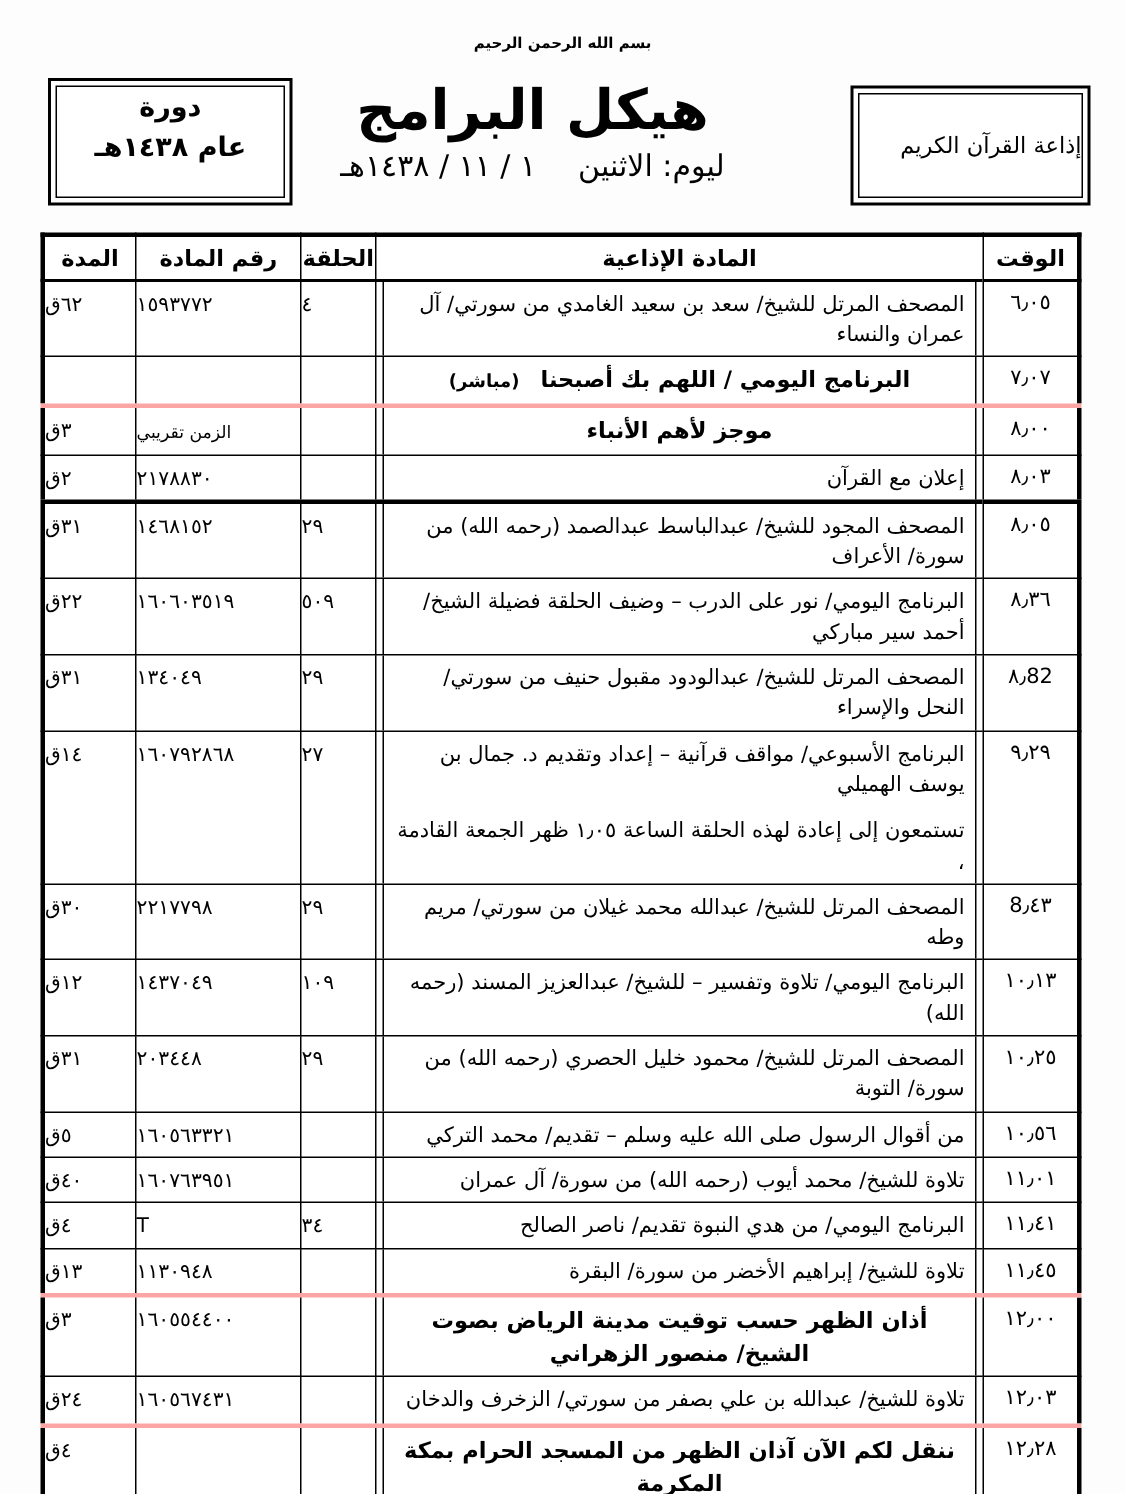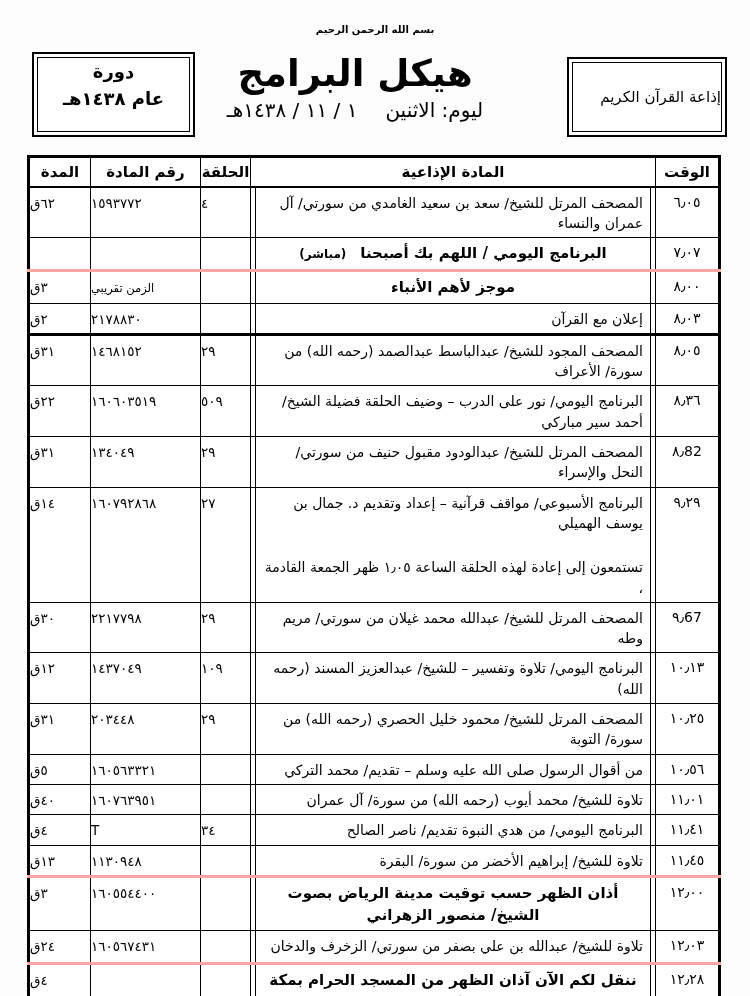--- a/index.html
+++ b/index.html
@@ -59,21 +59,21 @@
     content: ""; position: absolute; top: 0; bottom: 0; right: 4px;
     border-right: 1px solid #000;
   }
   td.material::after {
     content: ""; position: absolute; top: 0; bottom: 0; left: 4px;
     border-left: 1px solid #000;
   }
   td.episode, td.number, td.duration { text-align: left; padding-top: 7px; font-size: 13.5px; }
   tr.em td.material { text-align: center; font-weight: bold; font-size: 15px; }
   .suffix { font-size: 12px; margin-right: 14px; }
-  .line2 { margin-top: 24px; }
+  .line2 { margin-top: 11px; }
   td.number.approx { font-size: 11.5px; padding-top: 9px; }
   tr.tt > td { border-top: 3px solid #fca5a5; }
   tr.tb > td { border-bottom: 3px solid #000; }
 </style>
 </head>
 <body>
 
 <div class="page">
 
   <div class="bismillah">بسم الله الرحمن الرحيم</div>
@@ -166,21 +166,21 @@
           <td class="duration">٣١ق</td>
         </tr>
         <tr style="height: 52px;">
           <td class="time">٩٫٢٩</td>
           <td class="material"><span>البرنامج الأسبوعي/ مواقف قرآنية – إعداد وتقديم د. جمال بن يوسف الهميلي</span><div class="line2">تستمعون إلى إعادة لهذه الحلقة الساعة ١٫٠٥ ظهر الجمعة القادمة ،</div></td>
           <td class="episode">٢٧</td>
           <td class="number">١٦٠٧٩٢٨٦٨</td>
           <td class="duration">١٤ق</td>
         </tr>
         <tr style="height: 27px;">
-          <td class="time">٩٫67</td>
+          <td class="time">8٫٤٣</td>
           <td class="material"><span>المصحف المرتل للشيخ/ عبدالله محمد غيلان من سورتي/ مريم وطه</span></td>
           <td class="episode">٢٩</td>
           <td class="number">٢٢١٧٧٩٨</td>
           <td class="duration">٣٠ق</td>
         </tr>
         <tr style="height: 27px;">
           <td class="time">١٠٫١٣</td>
           <td class="material"><span>البرنامج اليومي/ تلاوة وتفسير – للشيخ/ عبدالعزيز المسند (رحمه الله)</span></td>
           <td class="episode">١٠٩</td>
           <td class="number">١٤٣٧٠٤٩</td>

